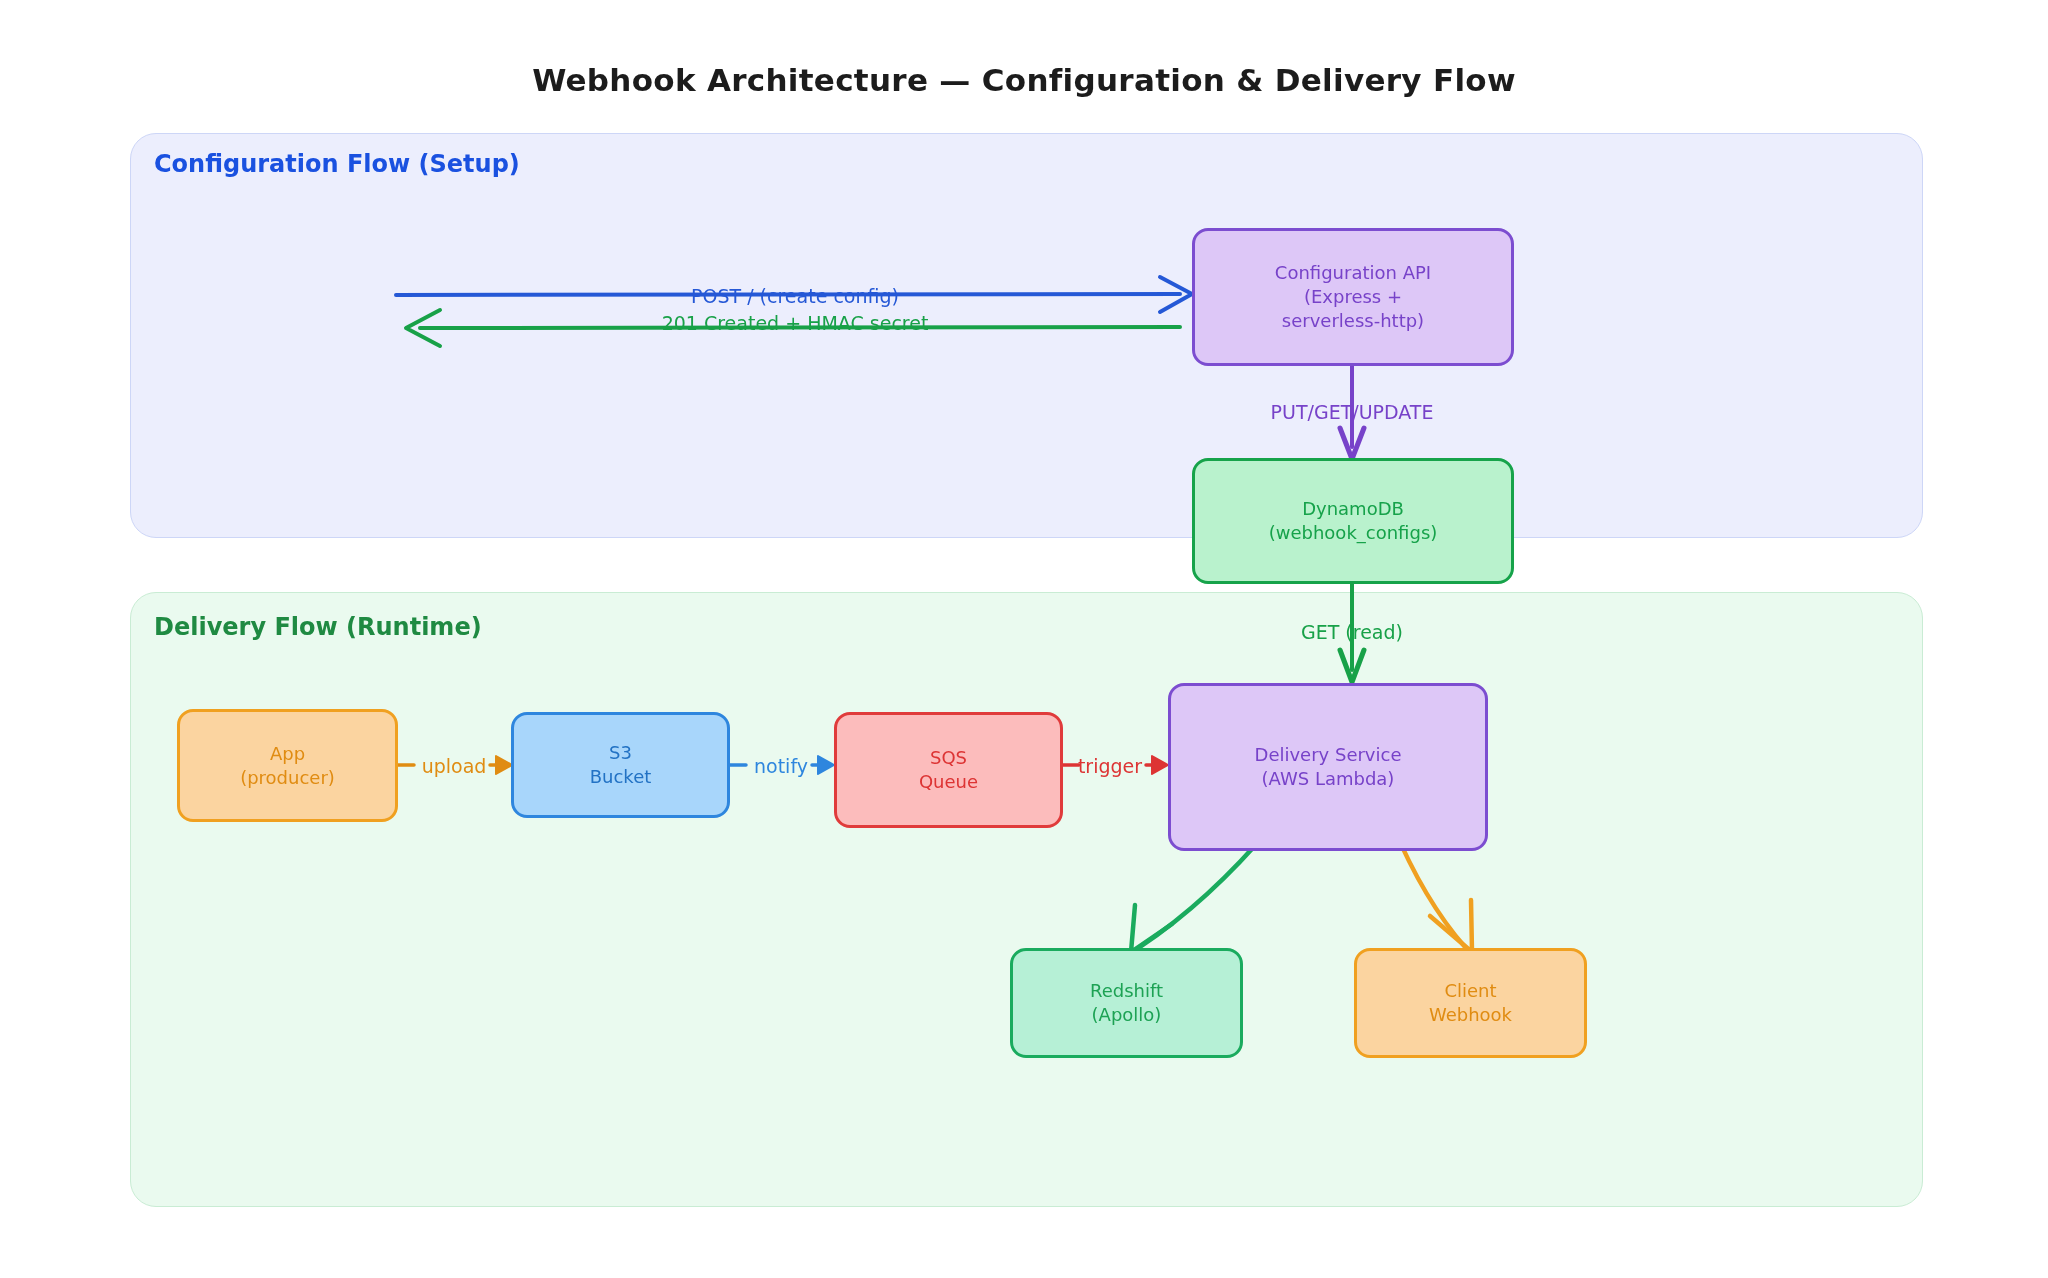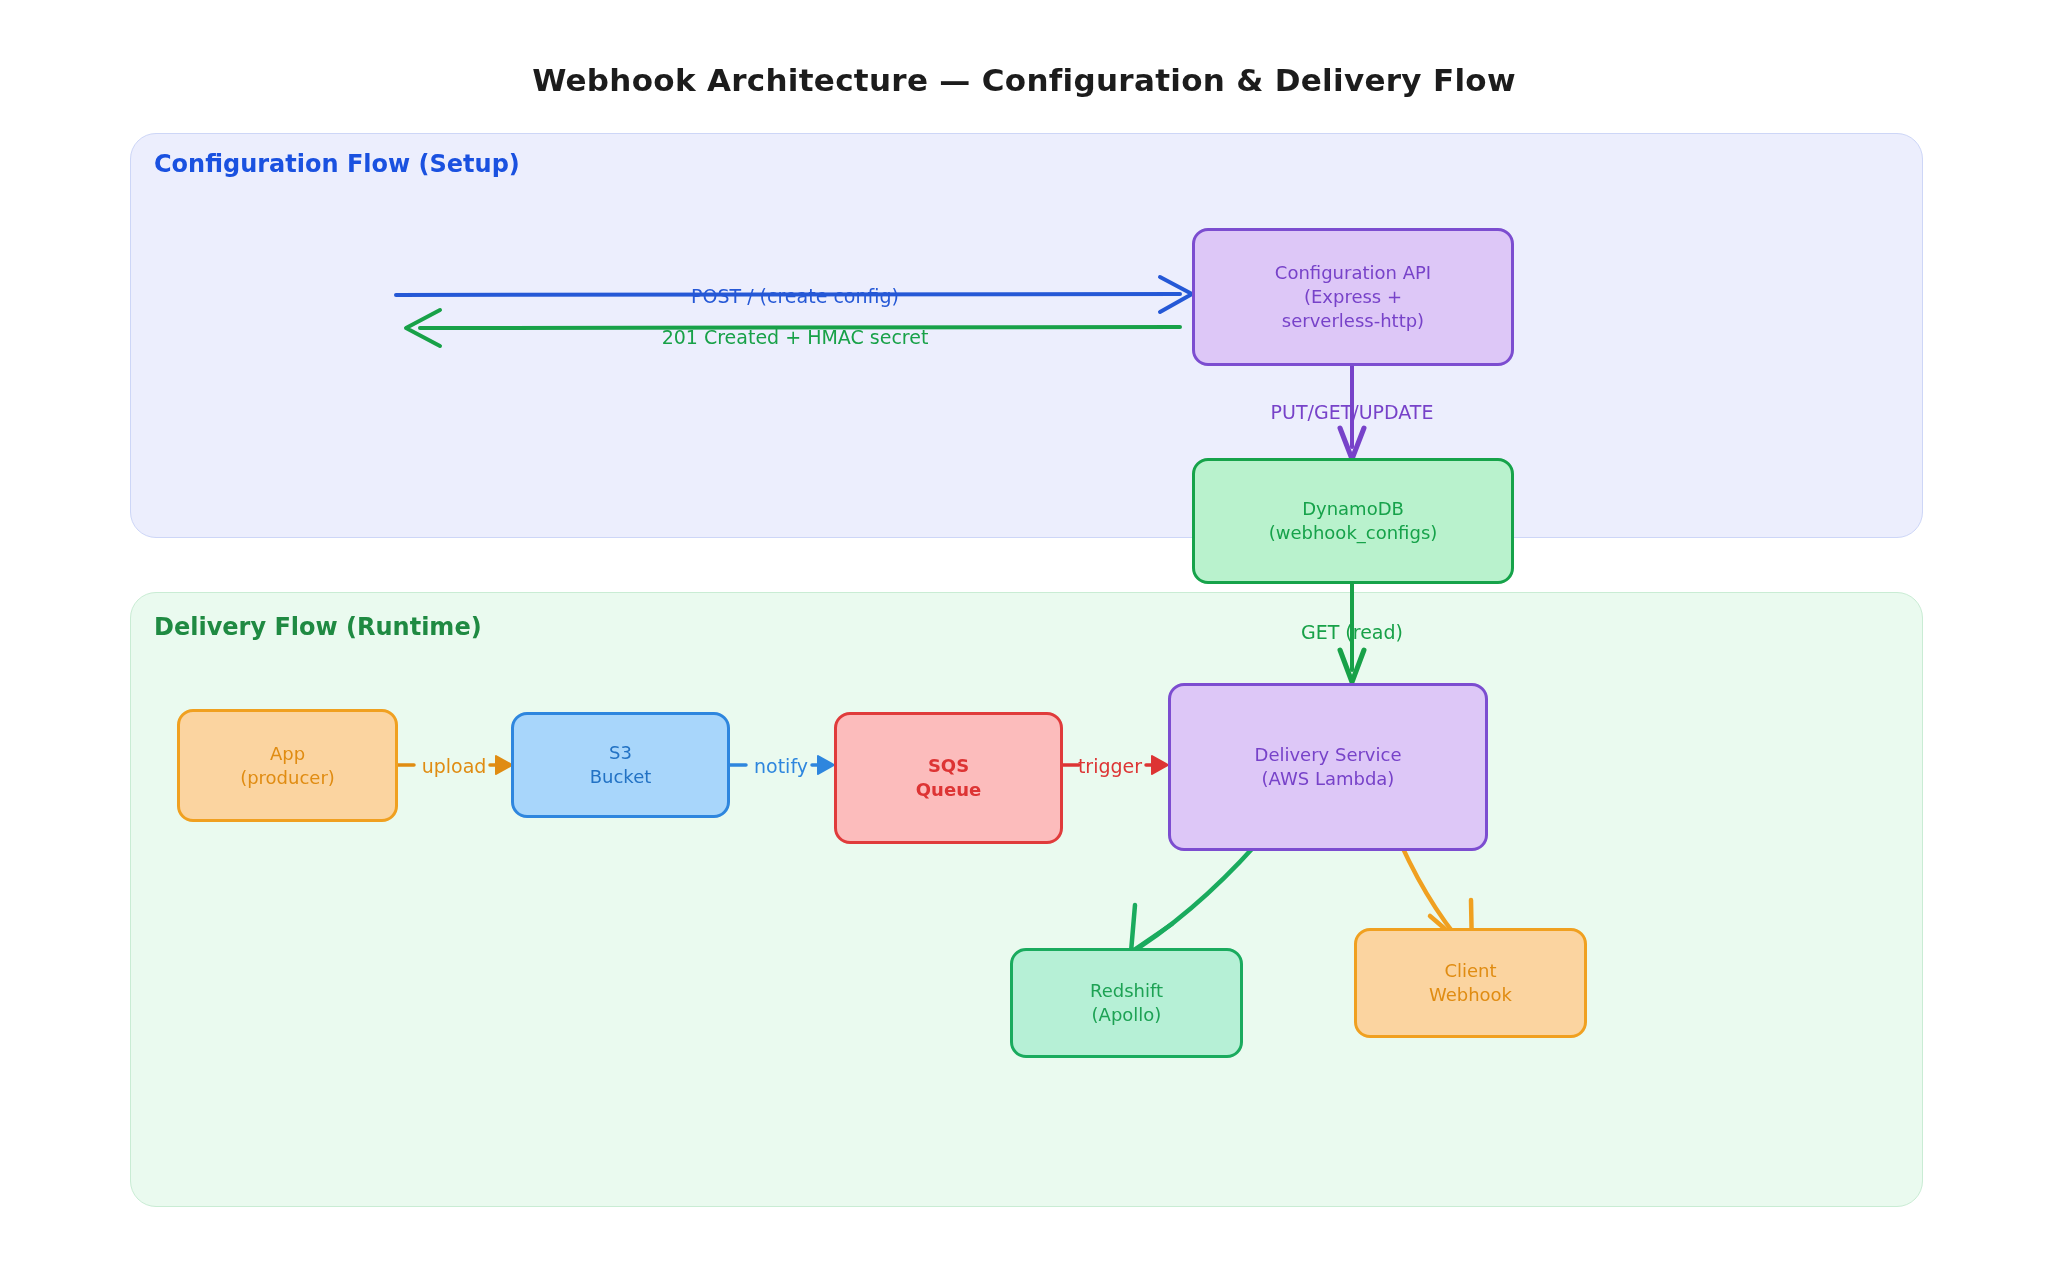--- a/index.html
+++ b/index.html
@@ -175,21 +175,21 @@
       <path d="M 1135 905 L 1131 952 L 1172 924" fill="none" stroke="#1aab5e" stroke-width="4.5" stroke-linecap="round" stroke-linejoin="round"></path>
     </g>
 
     <g>
       <path d="M 1393 826 Q 1424 900 1465 947" fill="none" stroke="#f0a020" stroke-width="4.5" stroke-linecap="round"></path>
       <path d="M 1430 916 L 1472 952 L 1471 900" fill="none" stroke="#f0a020" stroke-width="4.5" stroke-linecap="round" stroke-linejoin="round"></path>
     </g>
   </svg>
 
   <div class="edge-label el-blue" style="left:795px;  top:296px;">POST / (create config)</div>
-  <div class="edge-label el-green" style="left:795px;  top:337px;text-align:right;">201 Created + HMAC secret</div>
+  <div class="edge-label el-green" style="left:795px;  top:323px;text-align:right;">201 Created + HMAC secret</div>
   <div class="edge-label el-purple" style="left:1352px; top:412px;">PUT/GET/UPDATE</div>
   <div class="edge-label el-green" style="left:1352px; top:632px;">GET (read)</div>
   <div class="edge-label el-orange" style="left:454px;  top:766px;">upload</div>
   <div class="edge-label el-s3blue" style="left:781px;  top:766px;">notify</div>
   <div class="edge-label el-red" style="left:1110px; top:766px;">trigger</div>
 
 
   <div class="node n-purple" style="left:1192px; top:228px; width:322px;  height:138px;">
     <span class="nlabel">Configuration API
 (Express +
@@ -204,33 +204,33 @@
   <div class="node n-orange" style="left:177px;  top:709px; width:221px;  height:113px;">
     <span class="nlabel">App
 (producer)</span>
   </div>
 
   <div class="node n-blue" style="left:511px;  top:712px; width:219px;  height:106px;">
     <span class="nlabel">S3
 Bucket</span>
   </div>
 
-  <div class="node n-red" style="left:834px;  top:712px; width:229px;  height:132px;font-weight:bold;">
+  <div class="node n-red" style="left:834px;  top:712px; width:229px;  height:116px;">
     <span class="nlabel">SQS
 Queue</span>
   </div>
 
   <div class="node n-purple" style="left:1168px; top:683px; width:320px;  height:168px;">
     <span class="nlabel">Delivery Service
 (AWS Lambda)</span>
   </div>
 
   <div class="node n-mint" style="left:1010px; top:948px; width:233px;  height:110px;">
     <span class="nlabel">Redshift
 (Apollo)</span>
   </div>
 
-  <div class="node n-orange" style="left:1354px; top:928px; width:233px;  height:110px;">
+  <div class="node n-orange" style="left:1354px; top:948px; width:233px;  height:110px;">
     <span class="nlabel">Client
 Webhook</span>
   </div>
 
 </div>
 
 </body></html>

